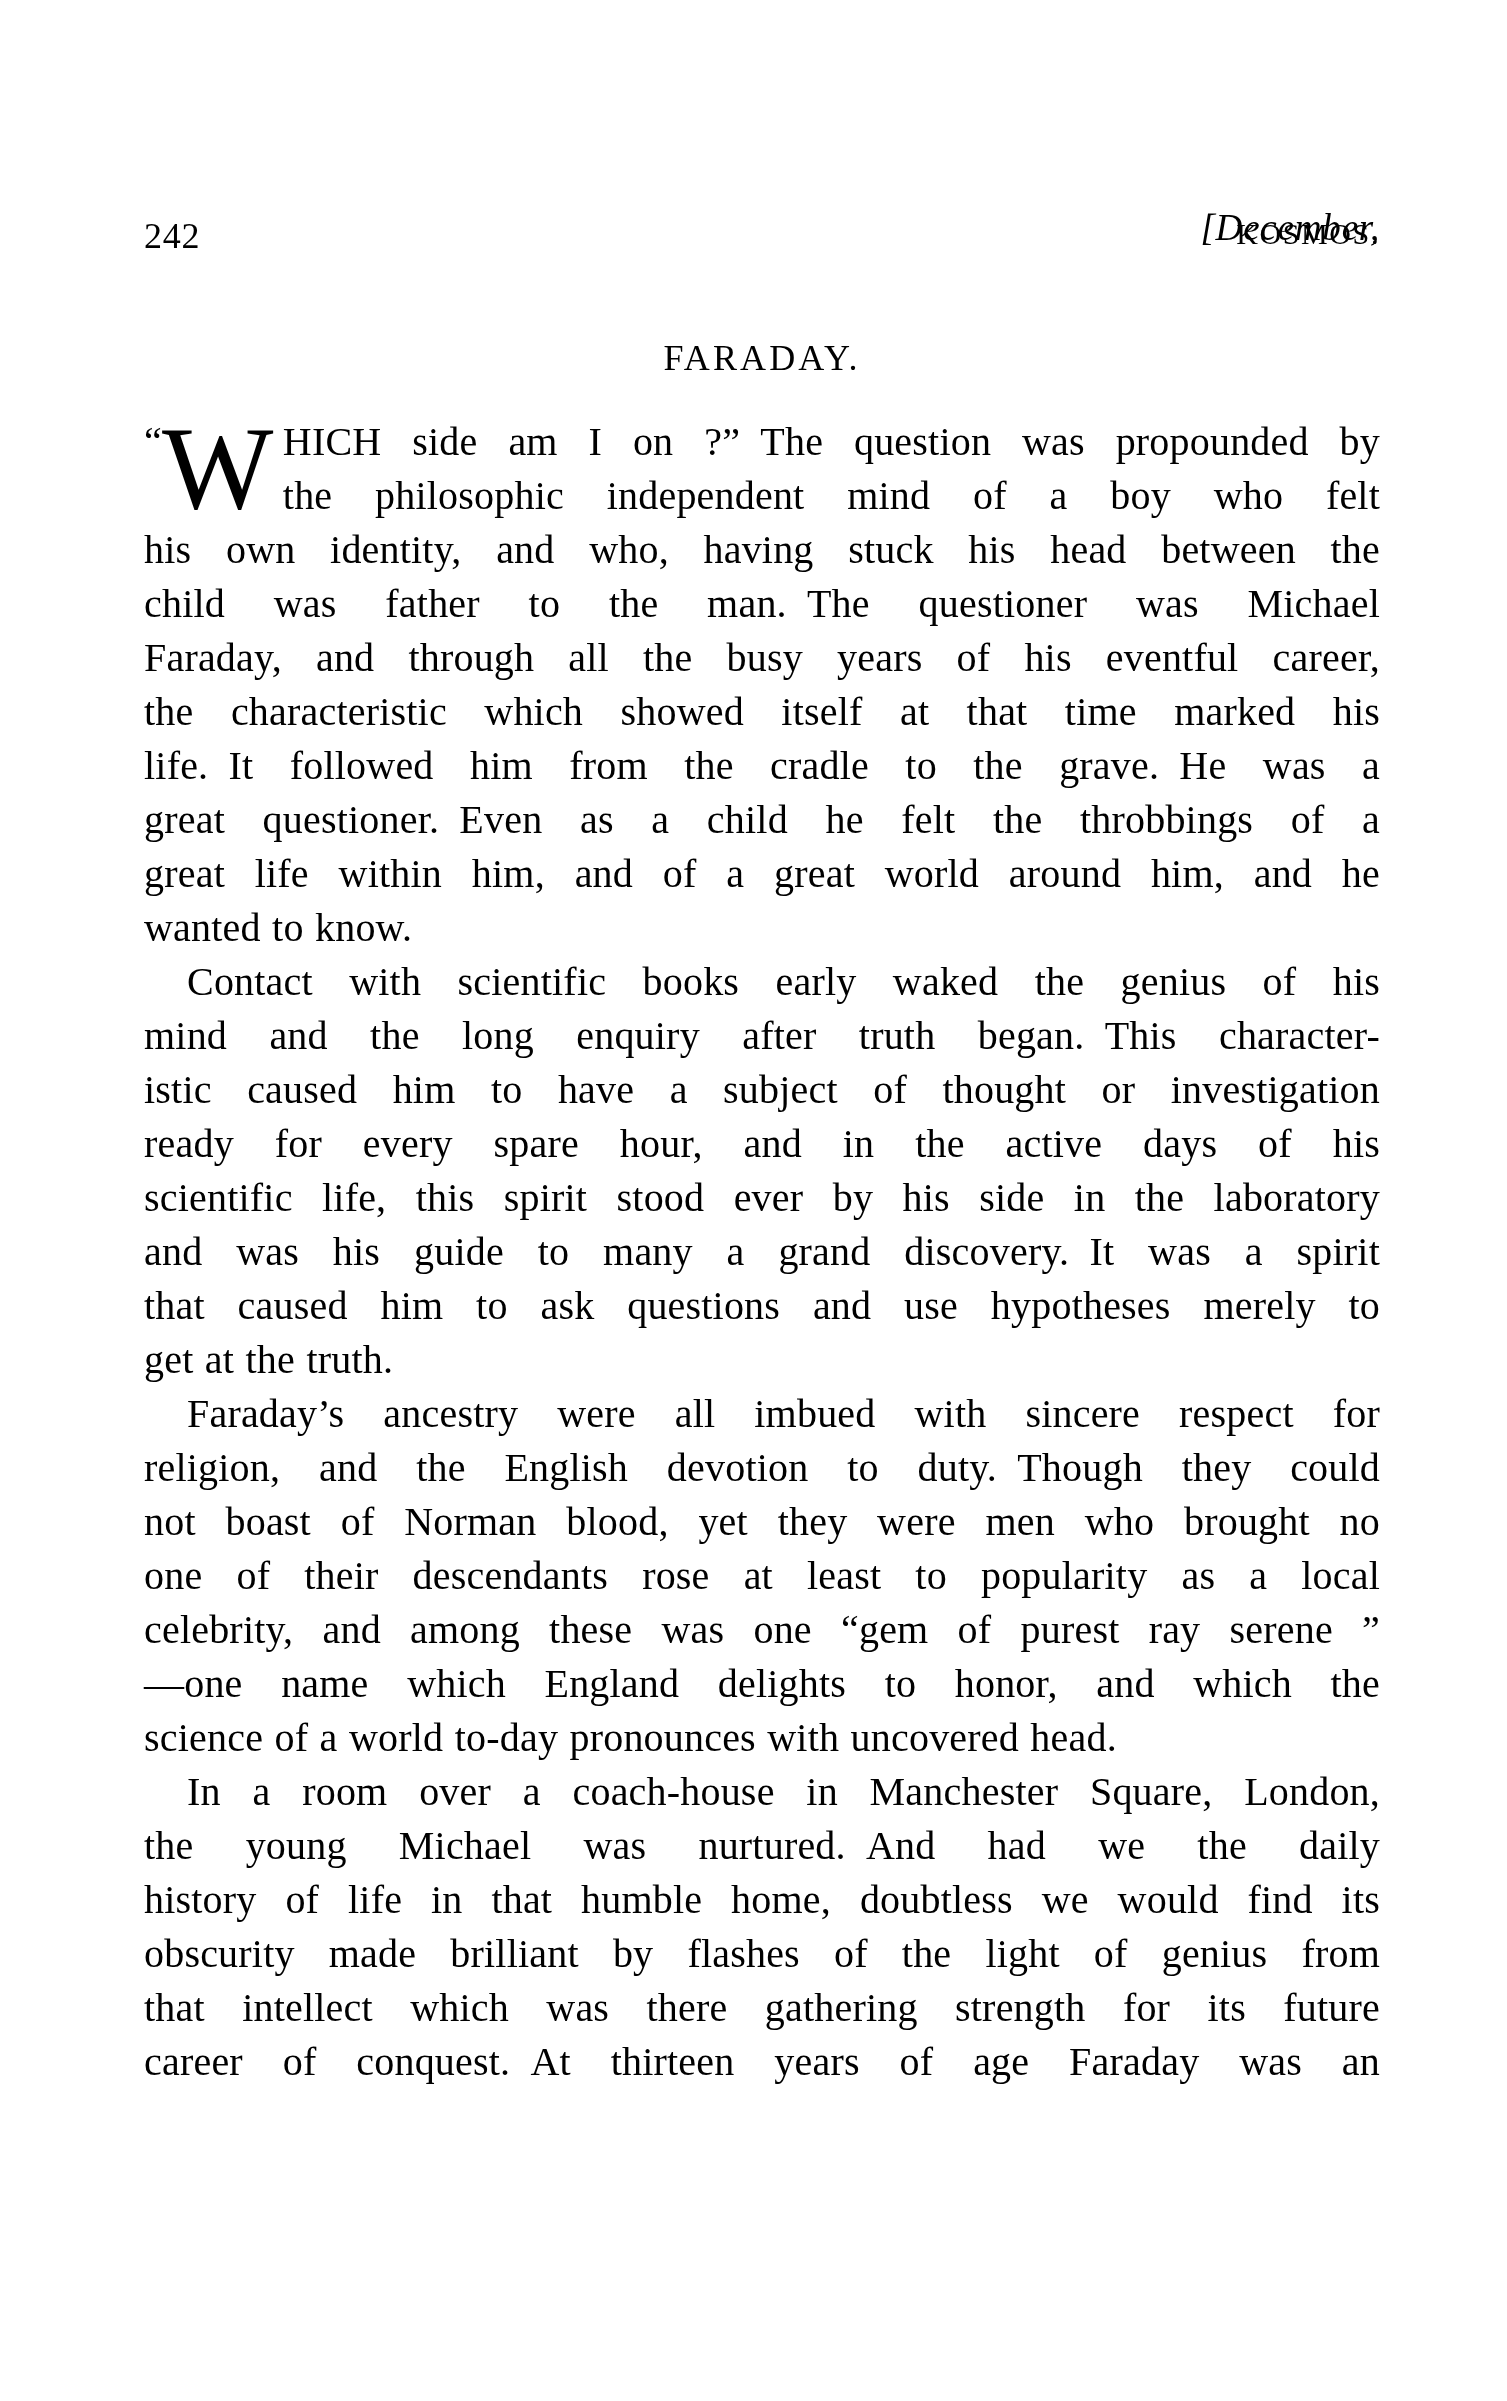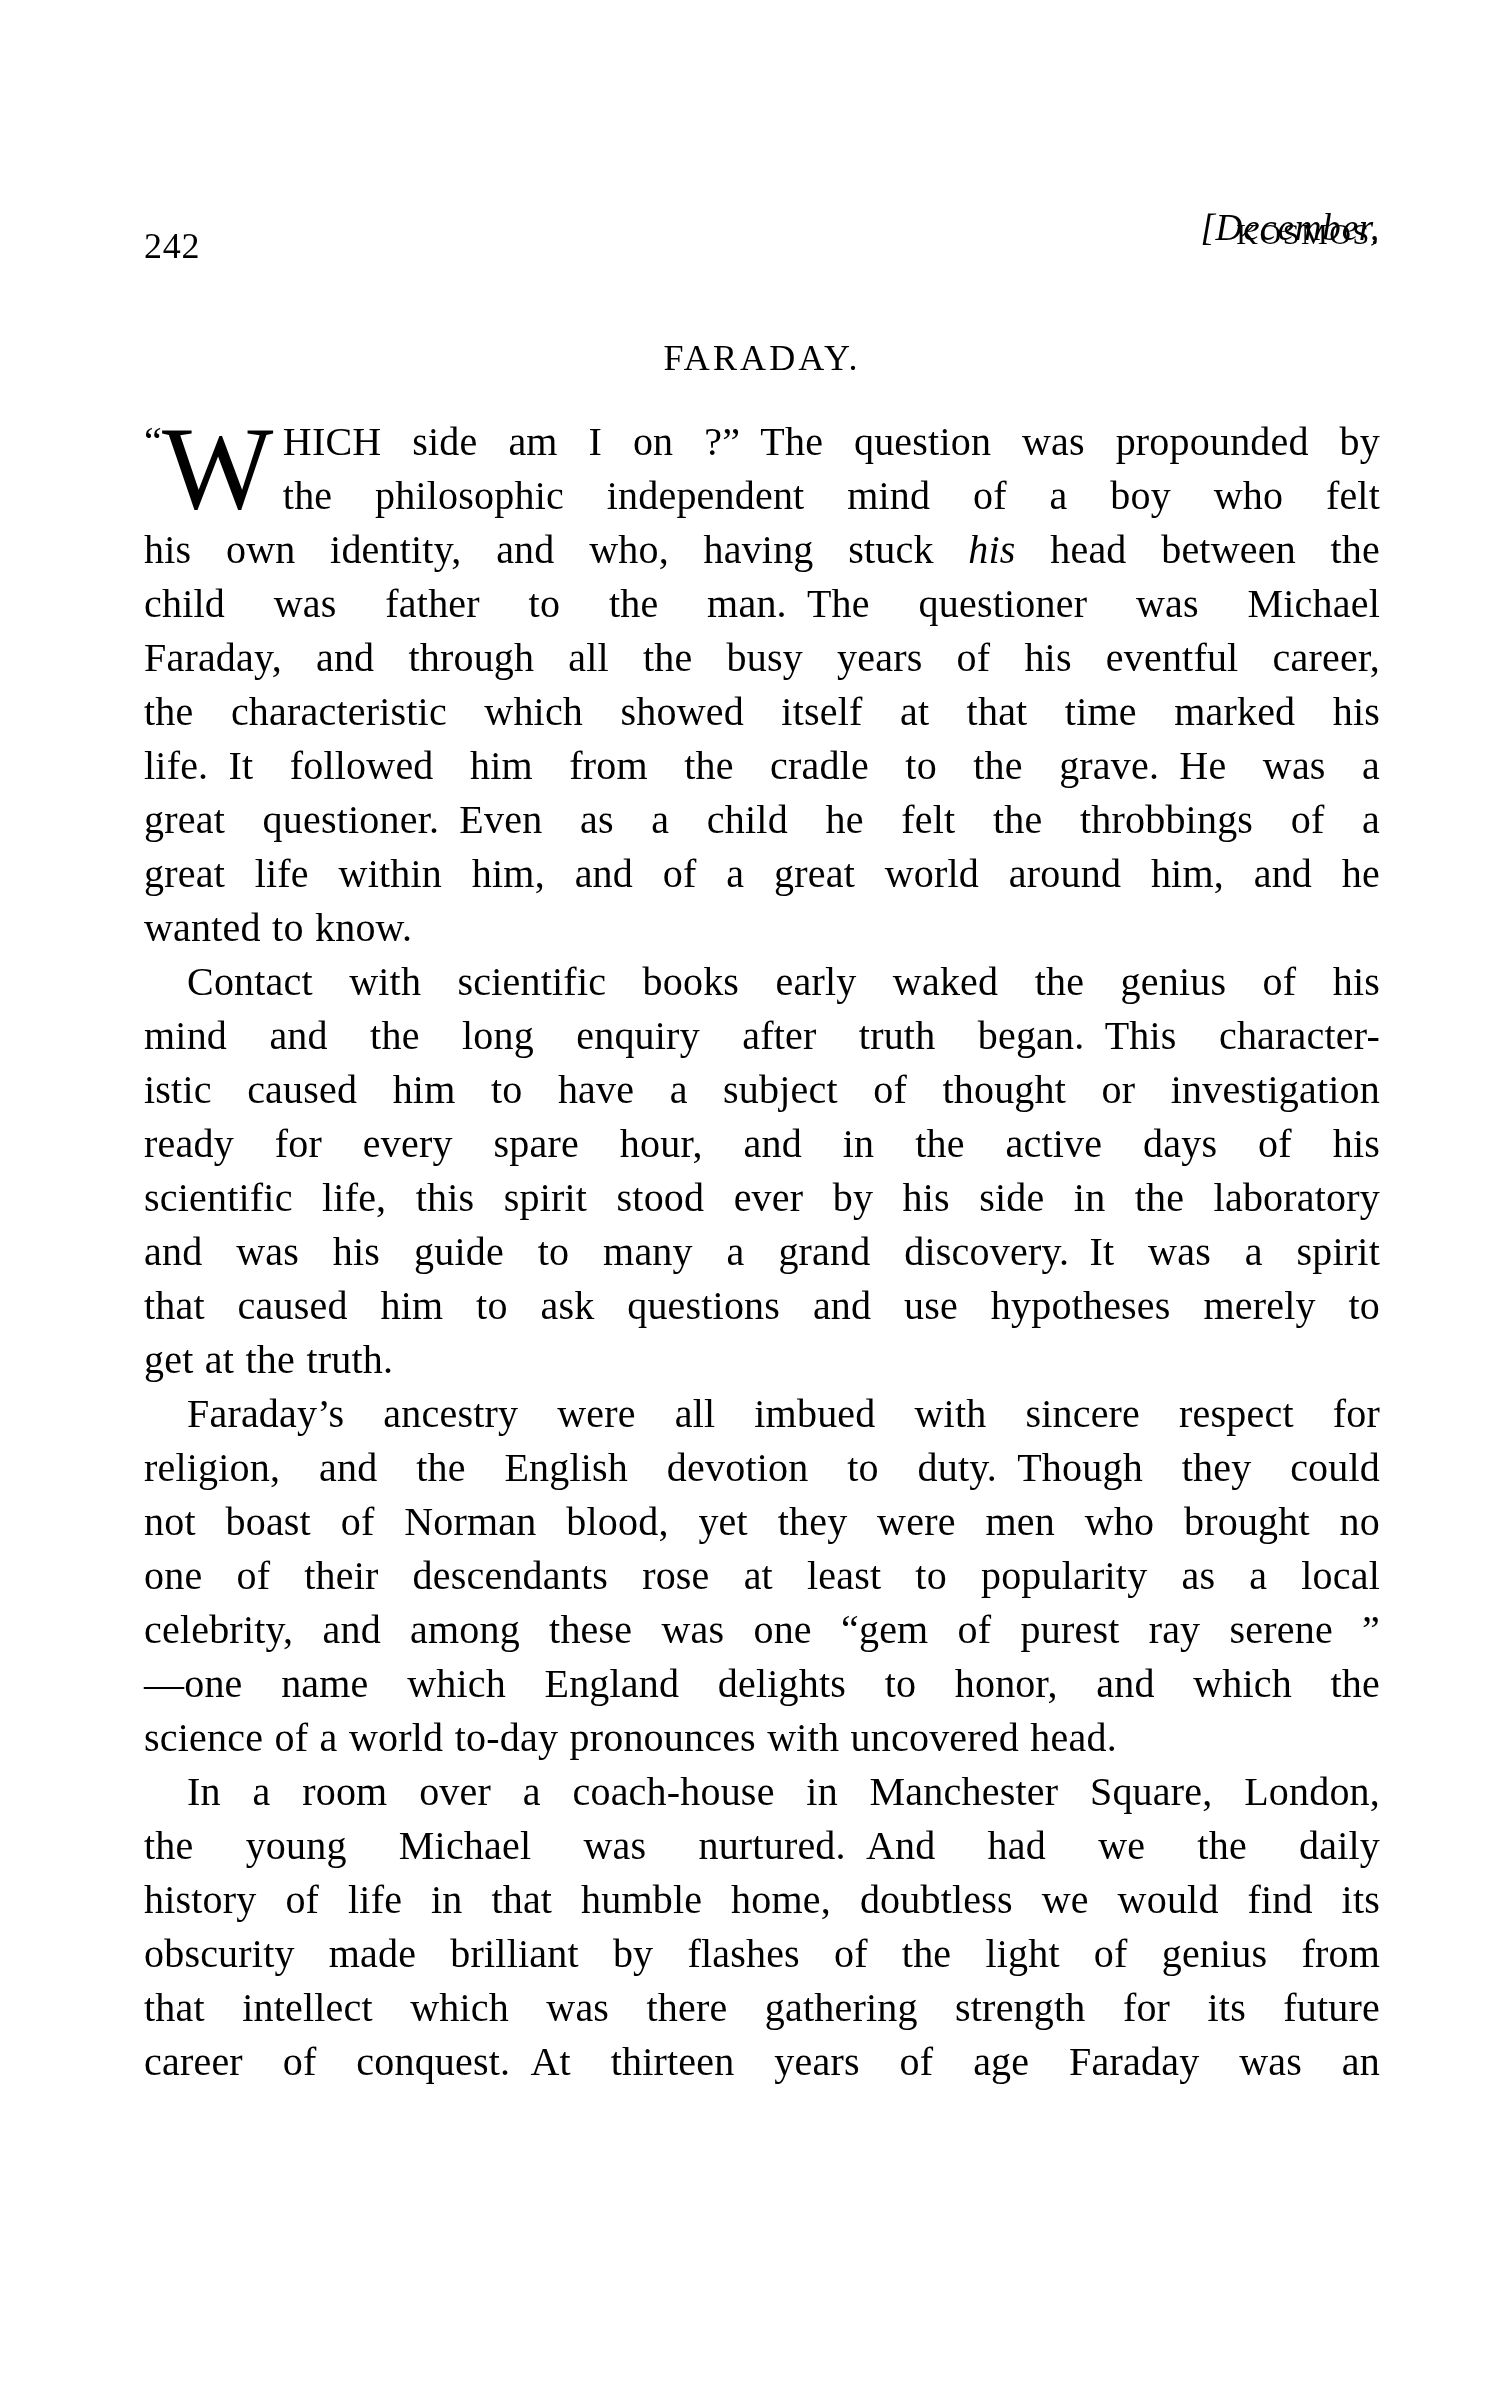--- a/index.html
+++ b/index.html
@@ -24,21 +24,21 @@
   .running-head {
     position: absolute;
     left: 144px;
     top: 208px;
     width: 1236px;
     height: 54px;
   }
   .page-num {
     position: absolute;
     left: 0;
-    top: 20px;
+    top: 10px;
     font-size: 36px;
     line-height: 1;
     letter-spacing: 0.8px;
     text-align: center;
   }
   .journal {
     position: absolute;
     left: 0;
     right: 0;
     top: 11px;
@@ -93,21 +93,20 @@
   .line.flush {
     text-align-last: left;
   }
   .line.indent {
     padding-left: 43px;
   }
   .line.dc2 {
     padding-left: 40px;
   }
   .italic {
-    font-style: italic;
   }
   
   .dropcap-wrap {
     float: left;
     height: 107px;
     margin-right: 9.3px;
     display: flex;
     align-items: flex-start;
   }
   .open-quote {

